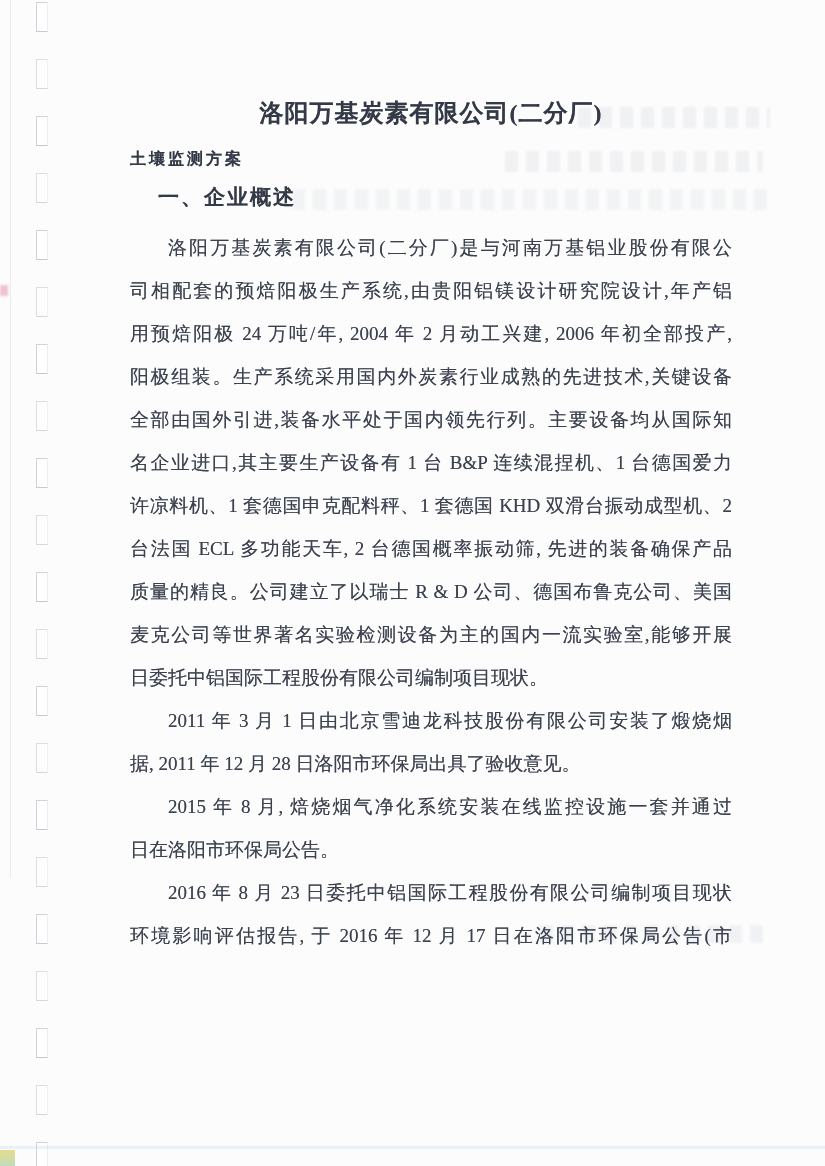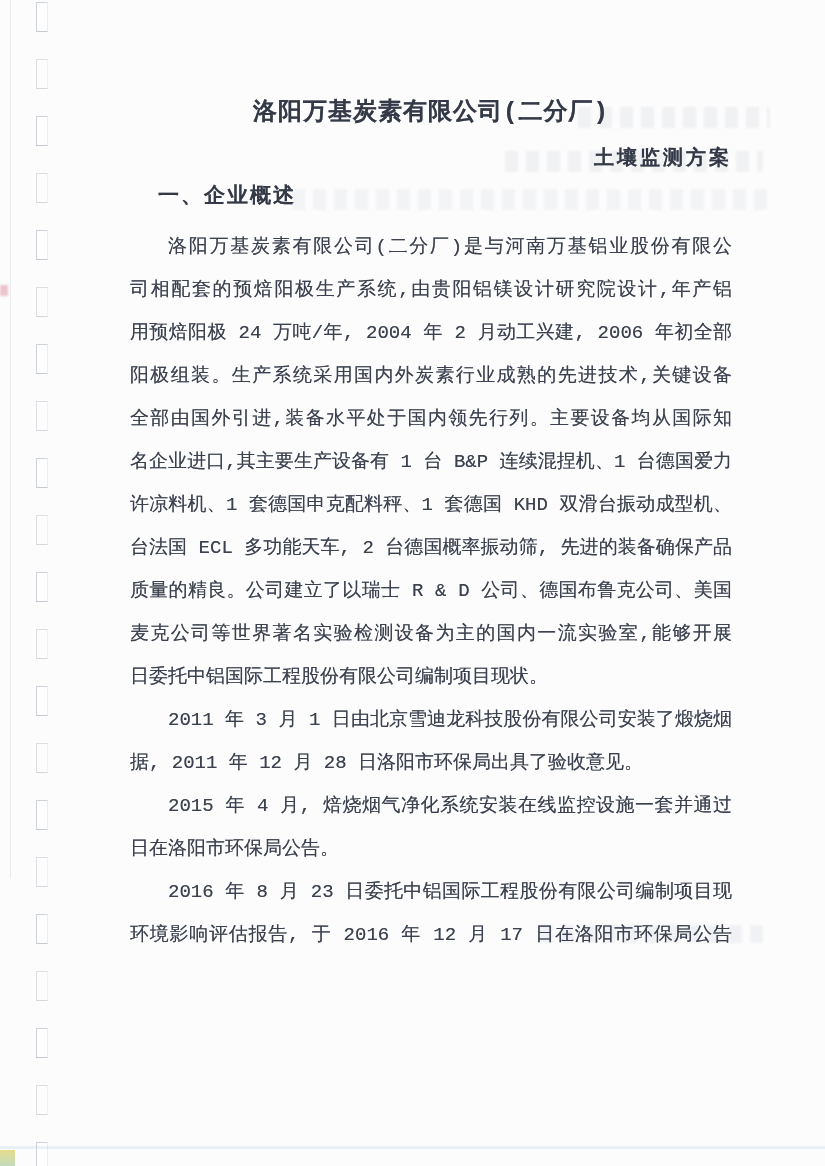--- a/index.html
+++ b/index.html
@@ -1,20 +1,20 @@
 <!DOCTYPE html>
 <html style="--ink: #3b414e; --heading-ink: #333946; --paper: #fcfcfc;"><head>
 <meta charset="utf-8">
 <style>
   html,body{margin:0;padding:0;background:#ffffff;}
   .page{
     position:relative;width:825px;height:1166px;overflow:hidden;
     background:var(--paper,#fcfcfc);
     color:var(--ink,#3b414e);
-    font-family:Liberation Mono, monospace;
+    font-family:Liberation Serif, serif;
   }
   
   .edge-line{position:absolute;left:10px;top:0;width:1px;height:878px;background:#e9ebef;}
   
   .hole{
     position:absolute;left:36px;width:12px;height:30px;box-sizing:border-box;
     background:#fefefe;
     border:1px solid rgba(168,177,190,.55);
     border-right-color:rgba(168,177,190,.22);
     border-bottom-color:rgba(150,158,172,.55);
@@ -36,22 +36,22 @@
   .blue-line{position:absolute;left:0;top:1146px;width:825px;height:3px;background:rgba(185,214,228,.30);}
   
   .content{position:absolute;left:130px;top:0;width:602px;height:1166px;}
   .title{
     position:absolute;top:97px;left:0;width:100%;text-align:center;
     font-size:24px;font-weight:700;letter-spacing:1px;line-height:32px;
     color:var(--heading-ink,#333946);
     text-shadow:0 0 .6px rgba(51,57,70,.6);
   }
   .subtitle{
-    position:absolute;top:143px;left:0;width:100%;text-align:right;
-    font-size:20px;font-weight:700;letter-spacing:3px;line-height:32px;
+    position:absolute;top:143px;left:0;width:100%;text-align:left;
+    font-size:16px;font-weight:700;letter-spacing:3px;line-height:32px;
     color:var(--heading-ink,#333946);
     text-shadow:0 0 .6px rgba(51,57,70,.6);
   }
   .heading{
     position:absolute;top:184px;left:0;
     font-size:21px;font-weight:700;letter-spacing:2px;line-height:26px;
     color:var(--heading-ink,#333946);
     text-shadow:0 0 .5px rgba(51,57,70,.55);
     margin-left:28px;
   }
@@ -111,21 +111,21 @@
         <div class="ln">阳极组装。生产系统采用国内外炭素行业成熟的先进技术,关键设备</div>
         <div class="ln">全部由国外引进,装备水平处于国内领先行列。主要设备均从国际知</div>
         <div class="ln">名企业进口,其主要生产设备有 1 台 B&amp;P 连续混捏机、1 台德国爱力</div>
         <div class="ln">许凉料机、1 套德国申克配料秤、1 套德国 KHD 双滑台振动成型机、2</div>
         <div class="ln">台法国 ECL 多功能天车, 2 台德国概率振动筛, 先进的装备确保产品</div>
         <div class="ln">质量的精良。公司建立了以瑞士 R &amp; D 公司、德国布鲁克公司、美国</div>
         <div class="ln">麦克公司等世界著名实验检测设备为主的国内一流实验室,能够开展</div>
         <div class="ln end">日委托中铝国际工程股份有限公司编制项目现状。</div>
         <div class="ln indent">2011 年 3 月 1 日由北京雪迪龙科技股份有限公司安装了煅烧烟</div>
         <div class="ln end">据, 2011 年 12 月 28 日洛阳市环保局出具了验收意见。</div>
-        <div class="ln indent">2015 年 4 月, 焙烧烟气净化系统安装在线监控设施一套并通过</div>
+        <div class="ln indent">2015 年 8 月, 焙烧烟气净化系统安装在线监控设施一套并通过</div>
         <div class="ln end">日在洛阳市环保局公告。</div>
         <div class="ln indent">2016 年 8 月 23 日委托中铝国际工程股份有限公司编制项目现状</div>
         <div class="ln">环境影响评估报告, 于 2016 年 12 月 17 日在洛阳市环保局公告(市</div>
       </div>
   </div>
 
   <div class="smudge-pink"></div>
   <div class="smudge-yellow"></div>
   <div class="blue-line"></div>
 

